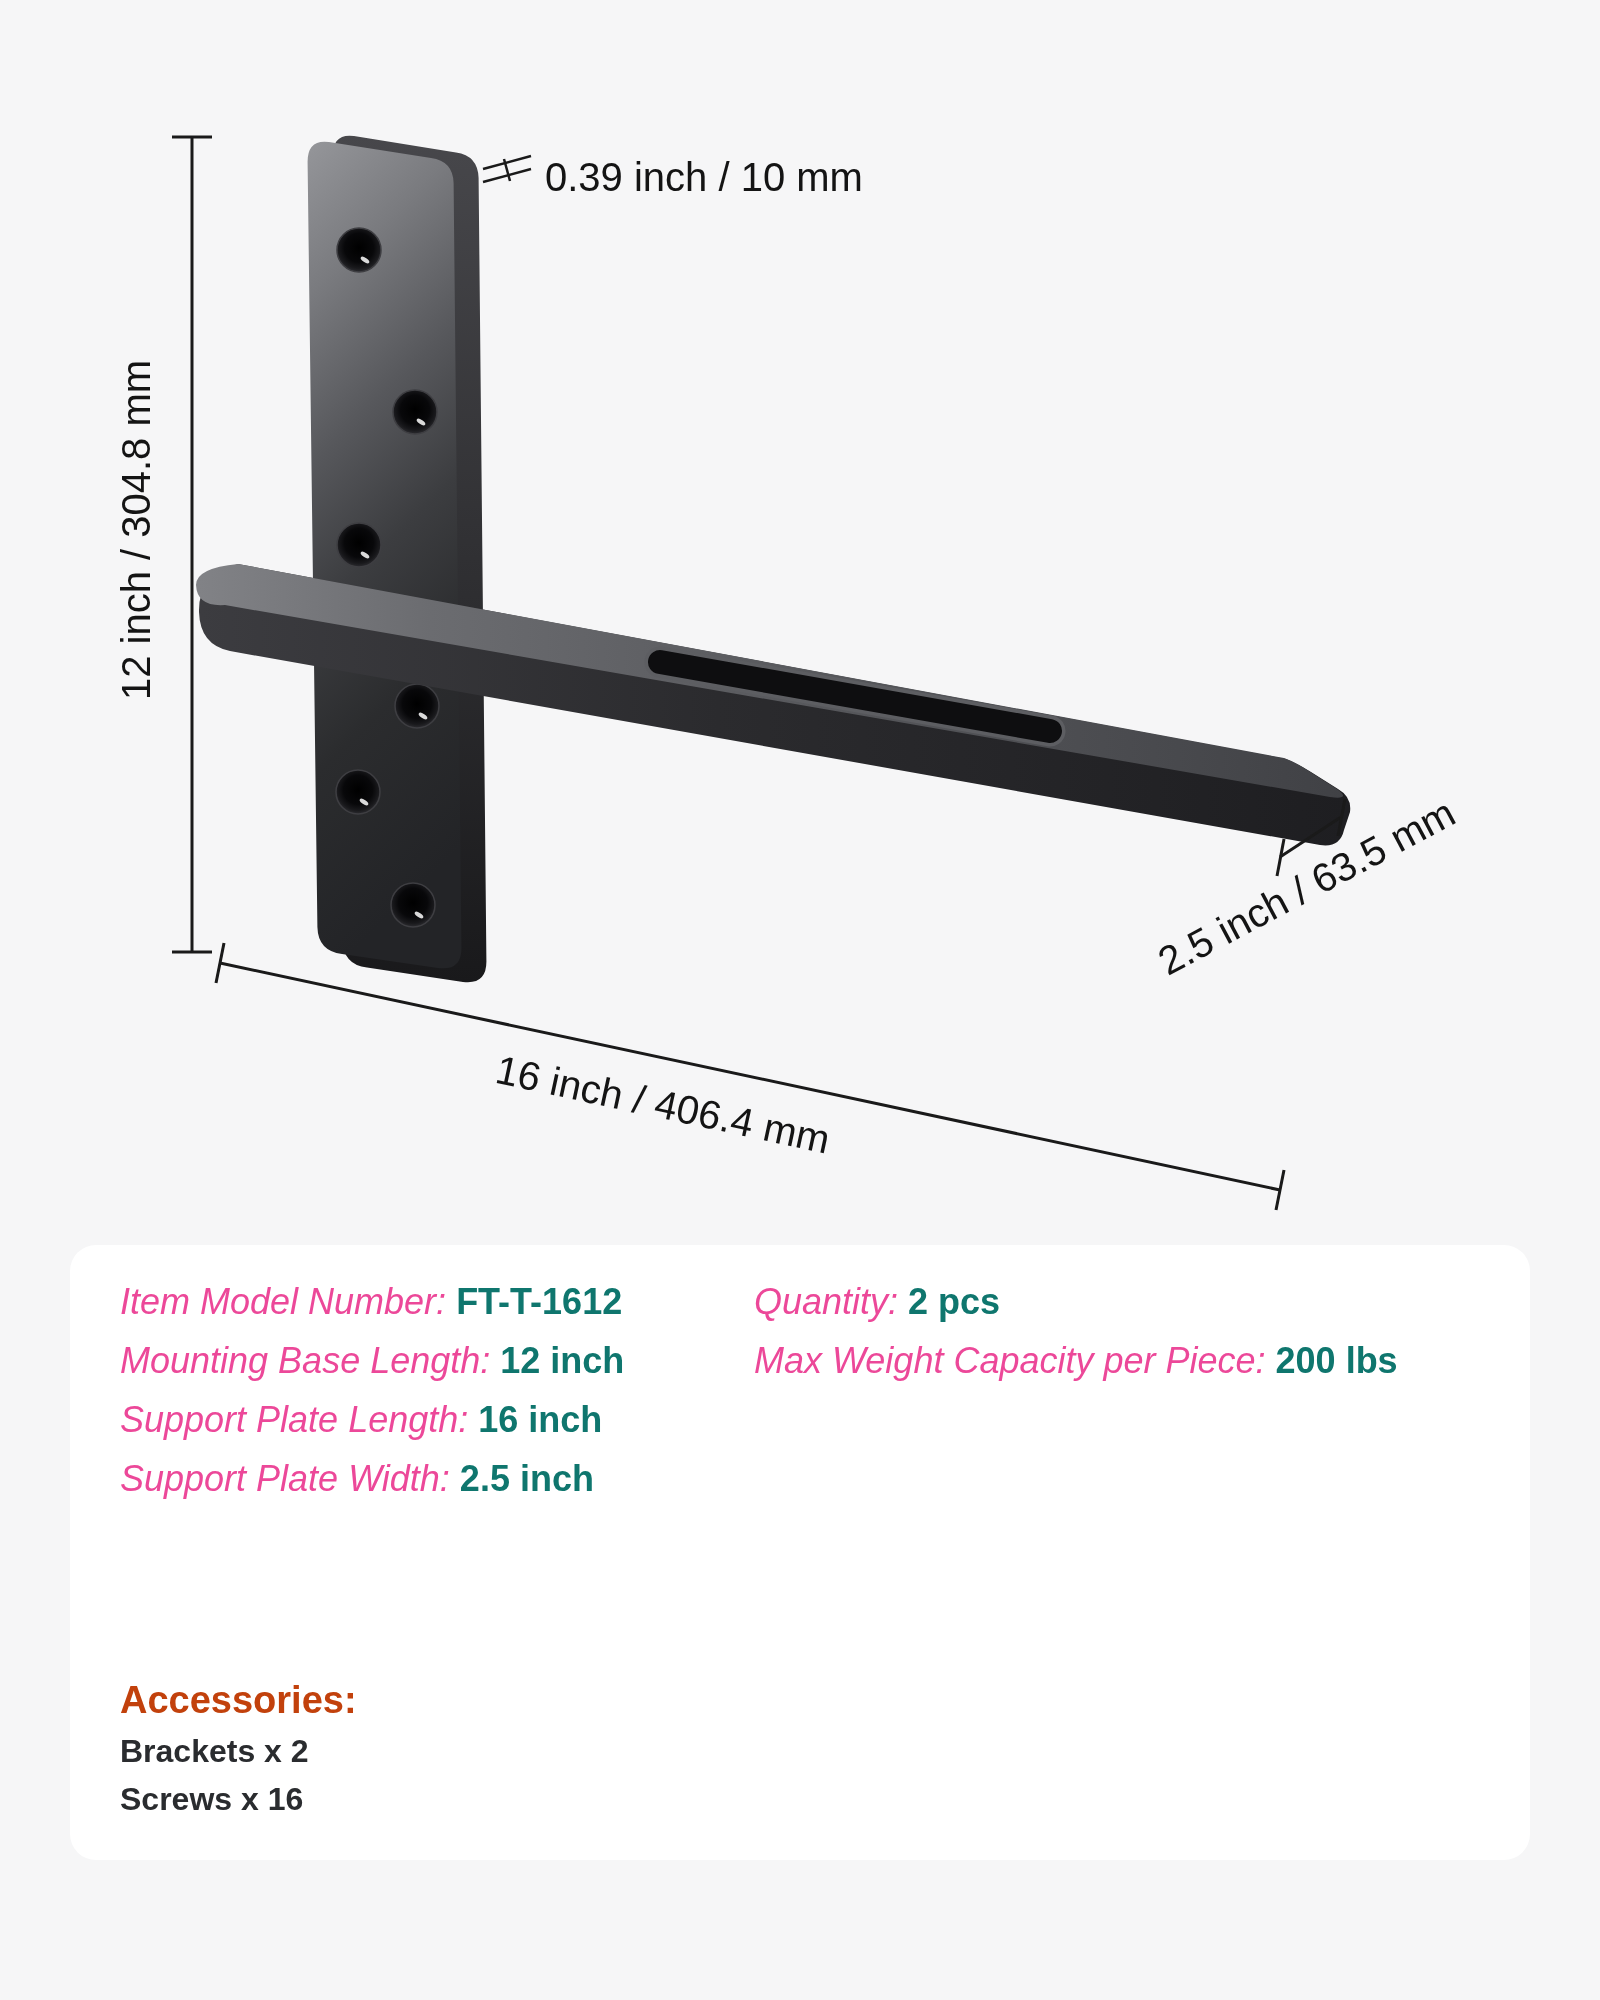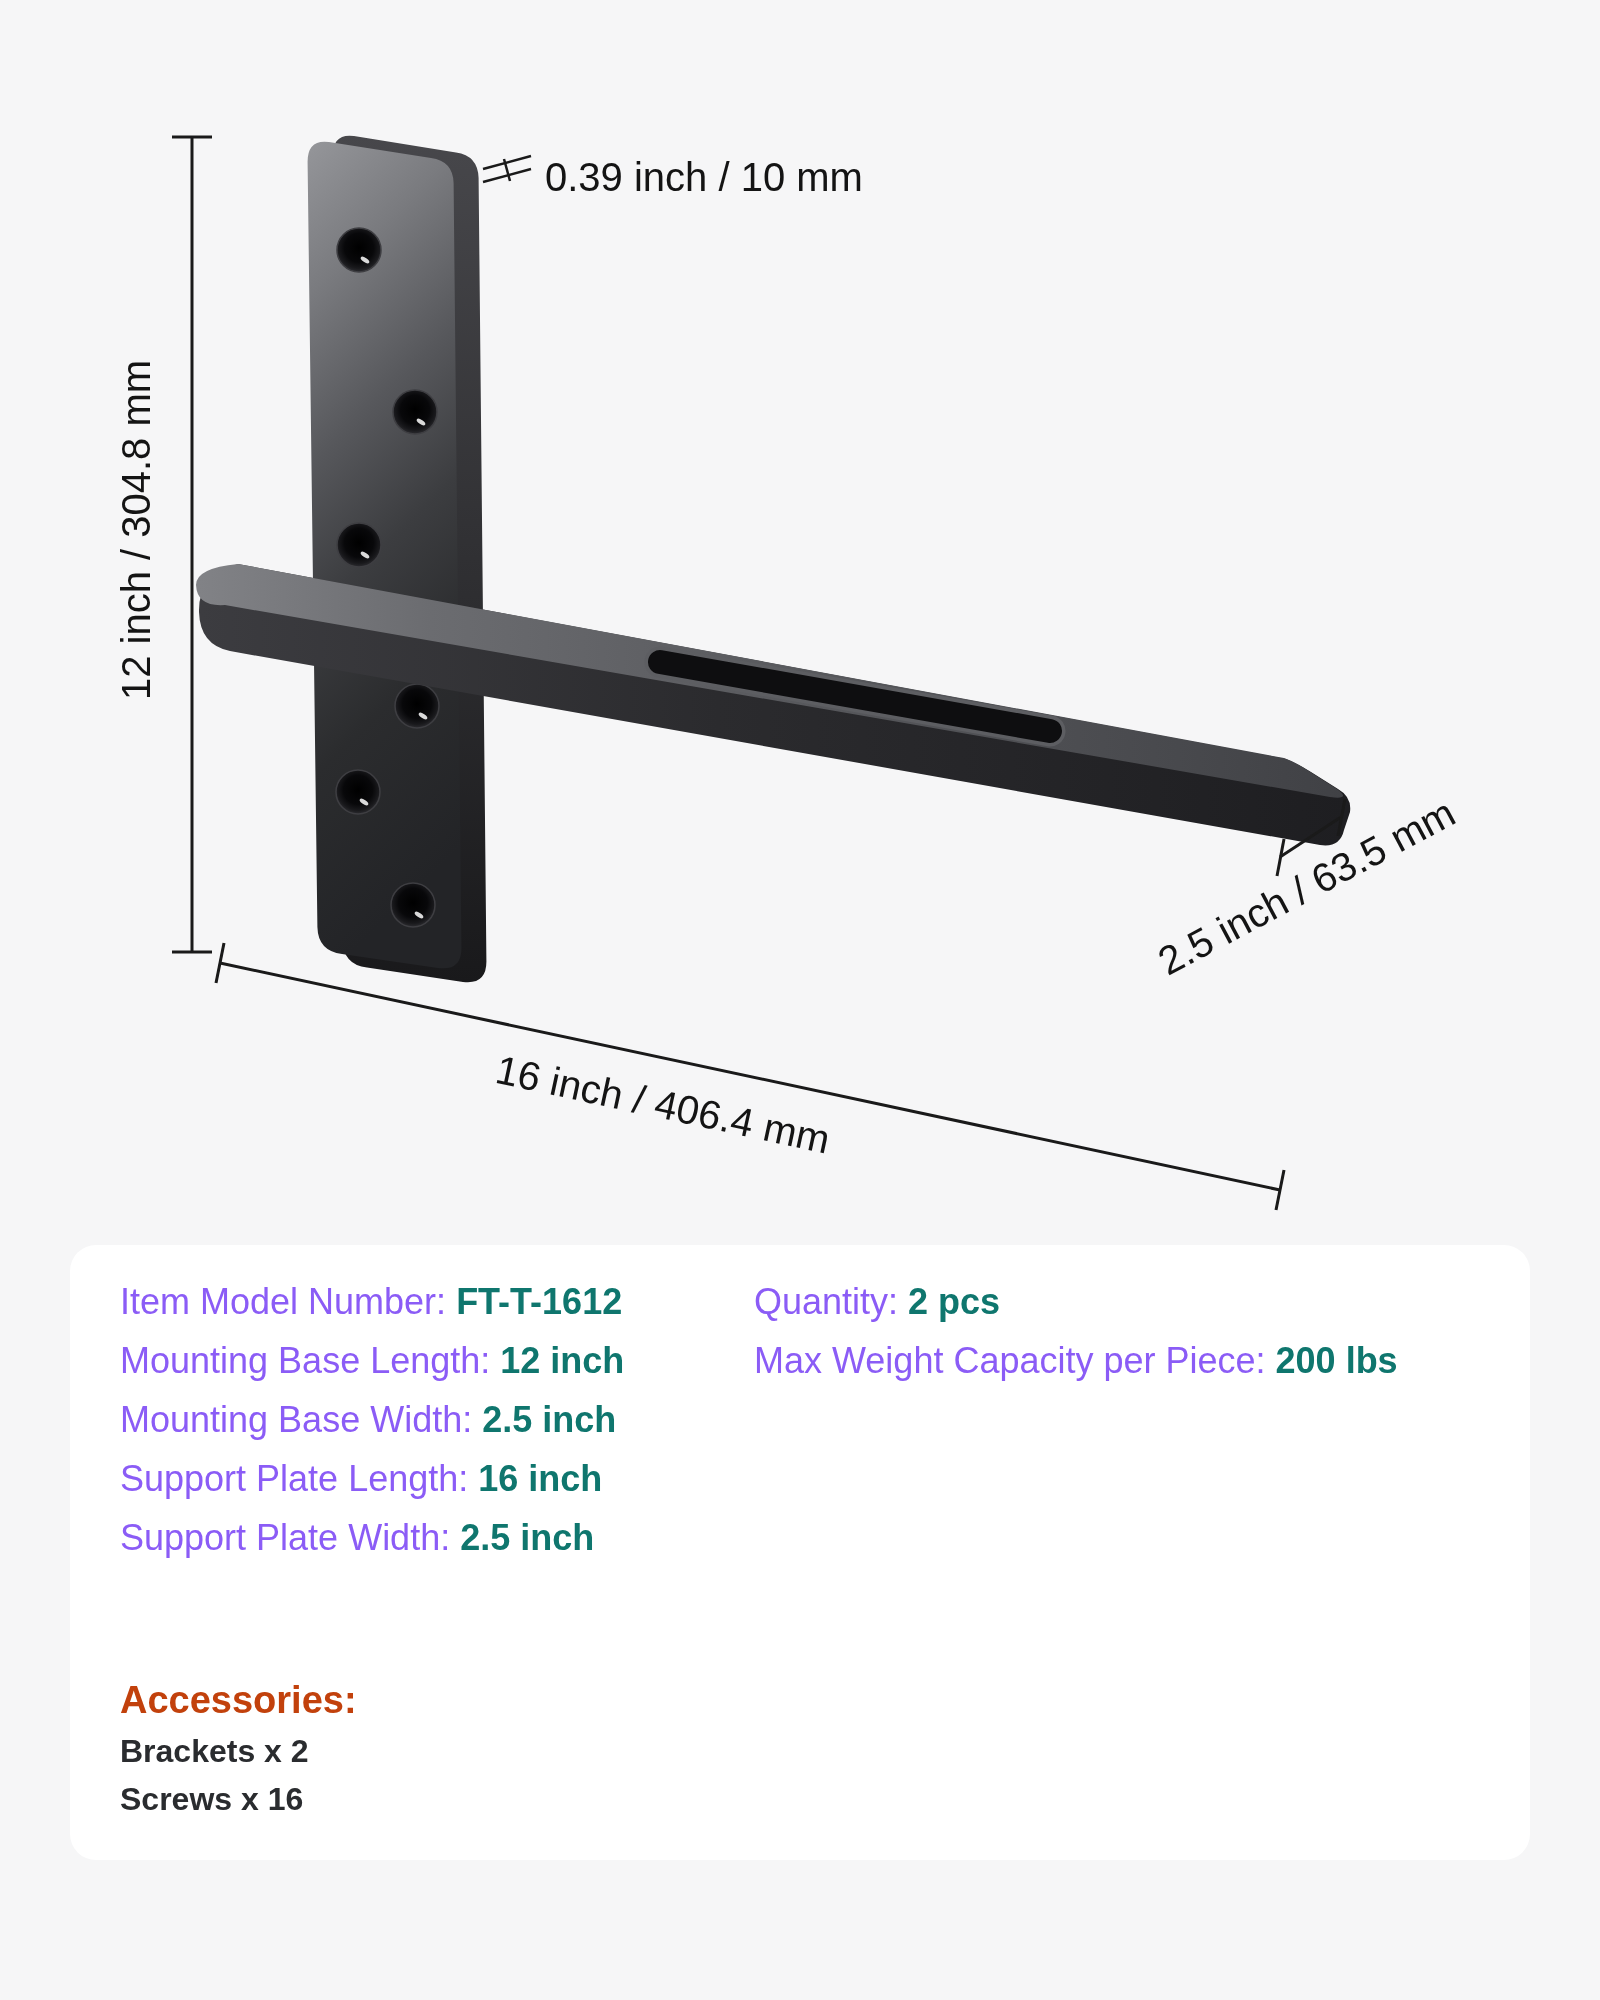--- a/index.html
+++ b/index.html
@@ -13,21 +13,21 @@
   .figure svg { display:block; }
   svg text { font-family:"Liberation Sans", sans-serif; fill:#141414; }
 
   .spec-card {
     position:absolute; left:70px; top:1245px; width:1460px; height:615px;
     background:#ffffff; border-radius:26px;
   }
   .spec-col { position:absolute; top:27px; font-size:36px; line-height:59px; white-space:nowrap; }
   .col-left  { left:50px; }
   .col-right { left:684px; }
-  .spec-row .lbl { color:#8b5cf6; }
+  .spec-row .lbl { color:#ec4899;font-style:italic; }
   .spec-row .val { color:#0f766e; font-weight:700; }
   .accessories { position:absolute; left:50px; top:428px; }
   .accessories .acc-title { font-size:38px; font-weight:700; line-height:54px; color:#c2410c; }
   .accessories .acc-item  { font-size:32px; line-height:48px; color:#2a2c2f;font-weight:bold; }
 </style>
 </head>
 <body>
 
 <div class="page">
 
@@ -139,23 +139,20 @@
   <div class="spec-card">
 
     <div class="spec-col col-left">
       <div class="spec-row">
         <span class="lbl">Item Model Number: </span><span class="val">FT-T-1612</span>
       </div>
       <div class="spec-row">
         <span class="lbl">Mounting Base Length: </span><span class="val">12 inch</span>
       </div>
       <div class="spec-row">
-        <span class="lbl">Mounting Base Width: </span><span class="val">2.5 inch</span>
-      </div>
-      <div class="spec-row">
         <span class="lbl">Support Plate Length: </span><span class="val">16 inch</span>
       </div>
       <div class="spec-row">
         <span class="lbl">Support Plate Width: </span><span class="val">2.5 inch</span>
       </div>
     </div>
 
     <div class="spec-col col-right">
       <div class="spec-row">
         <span class="lbl">Quantity: </span><span class="val">2 pcs</span>

